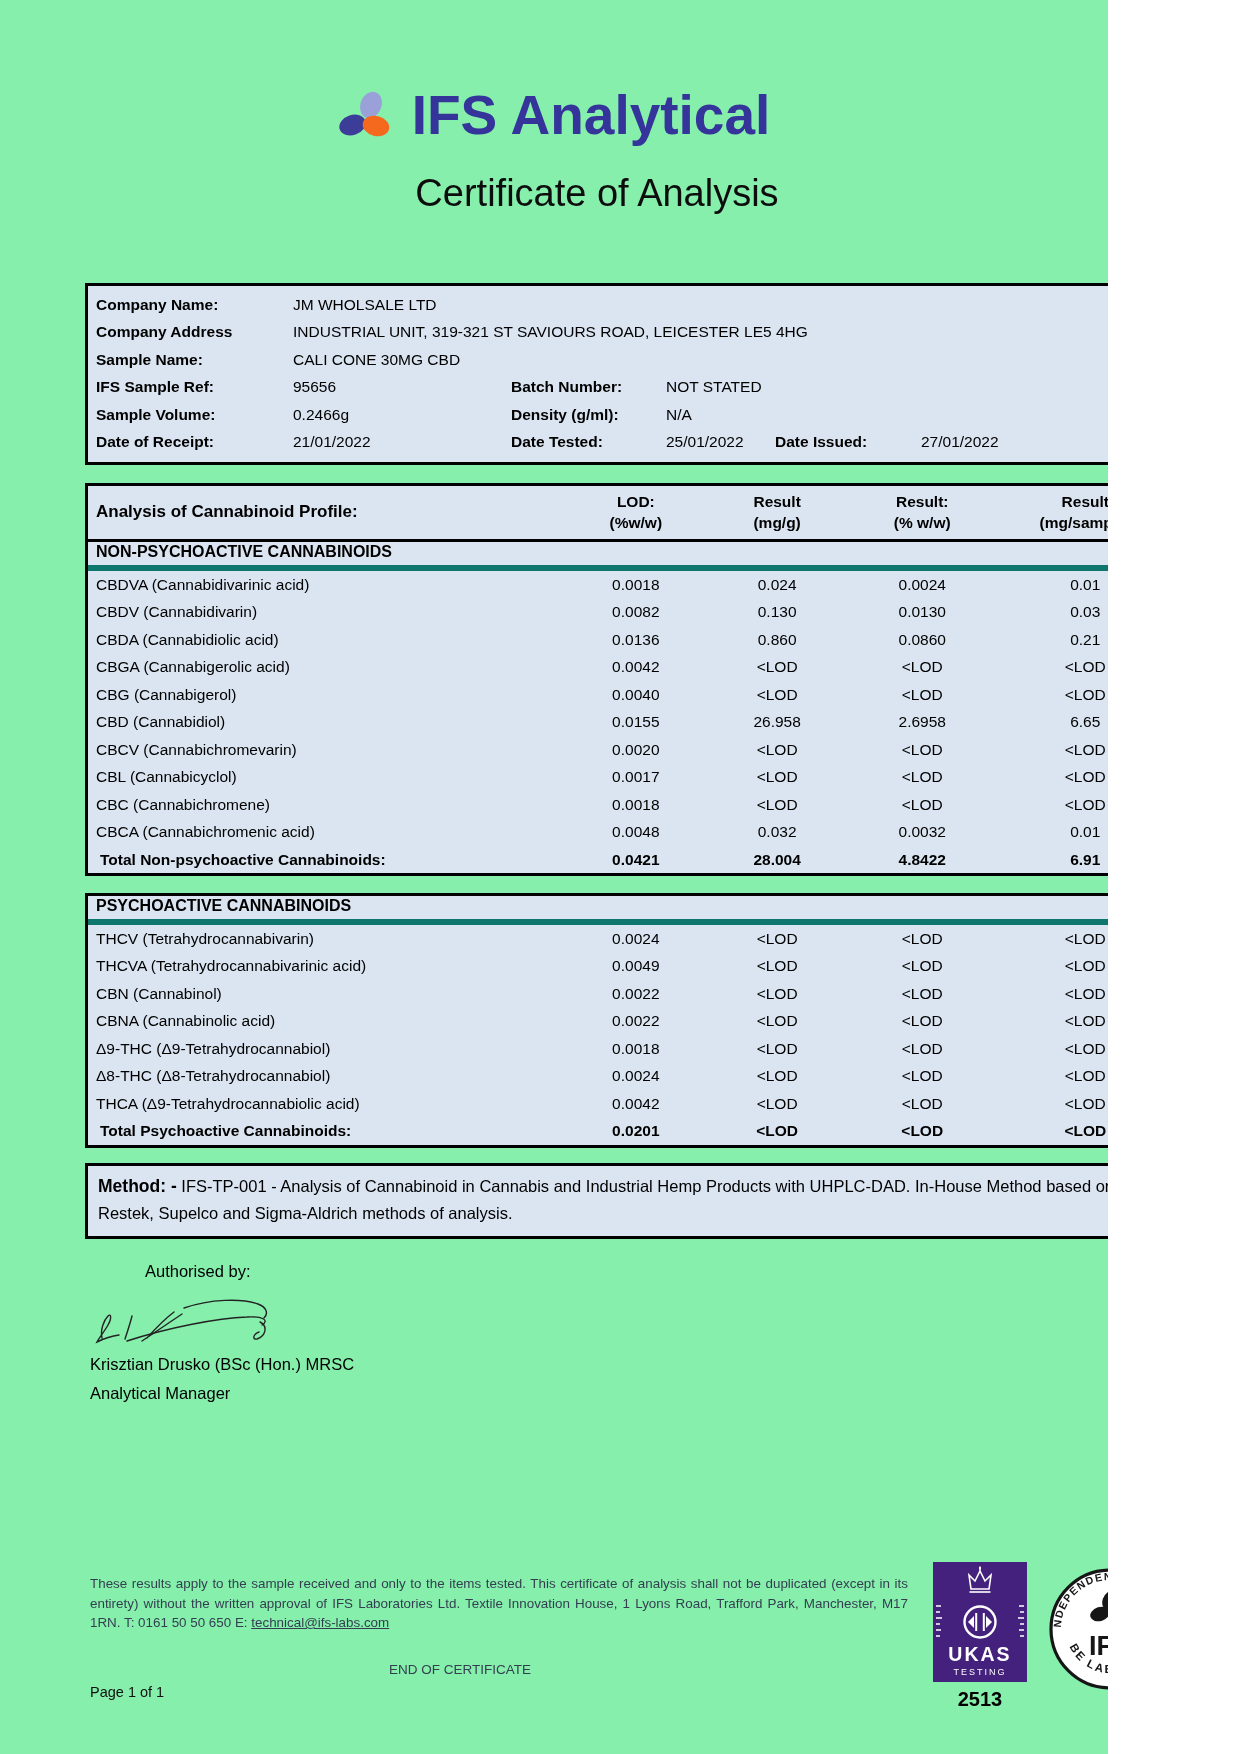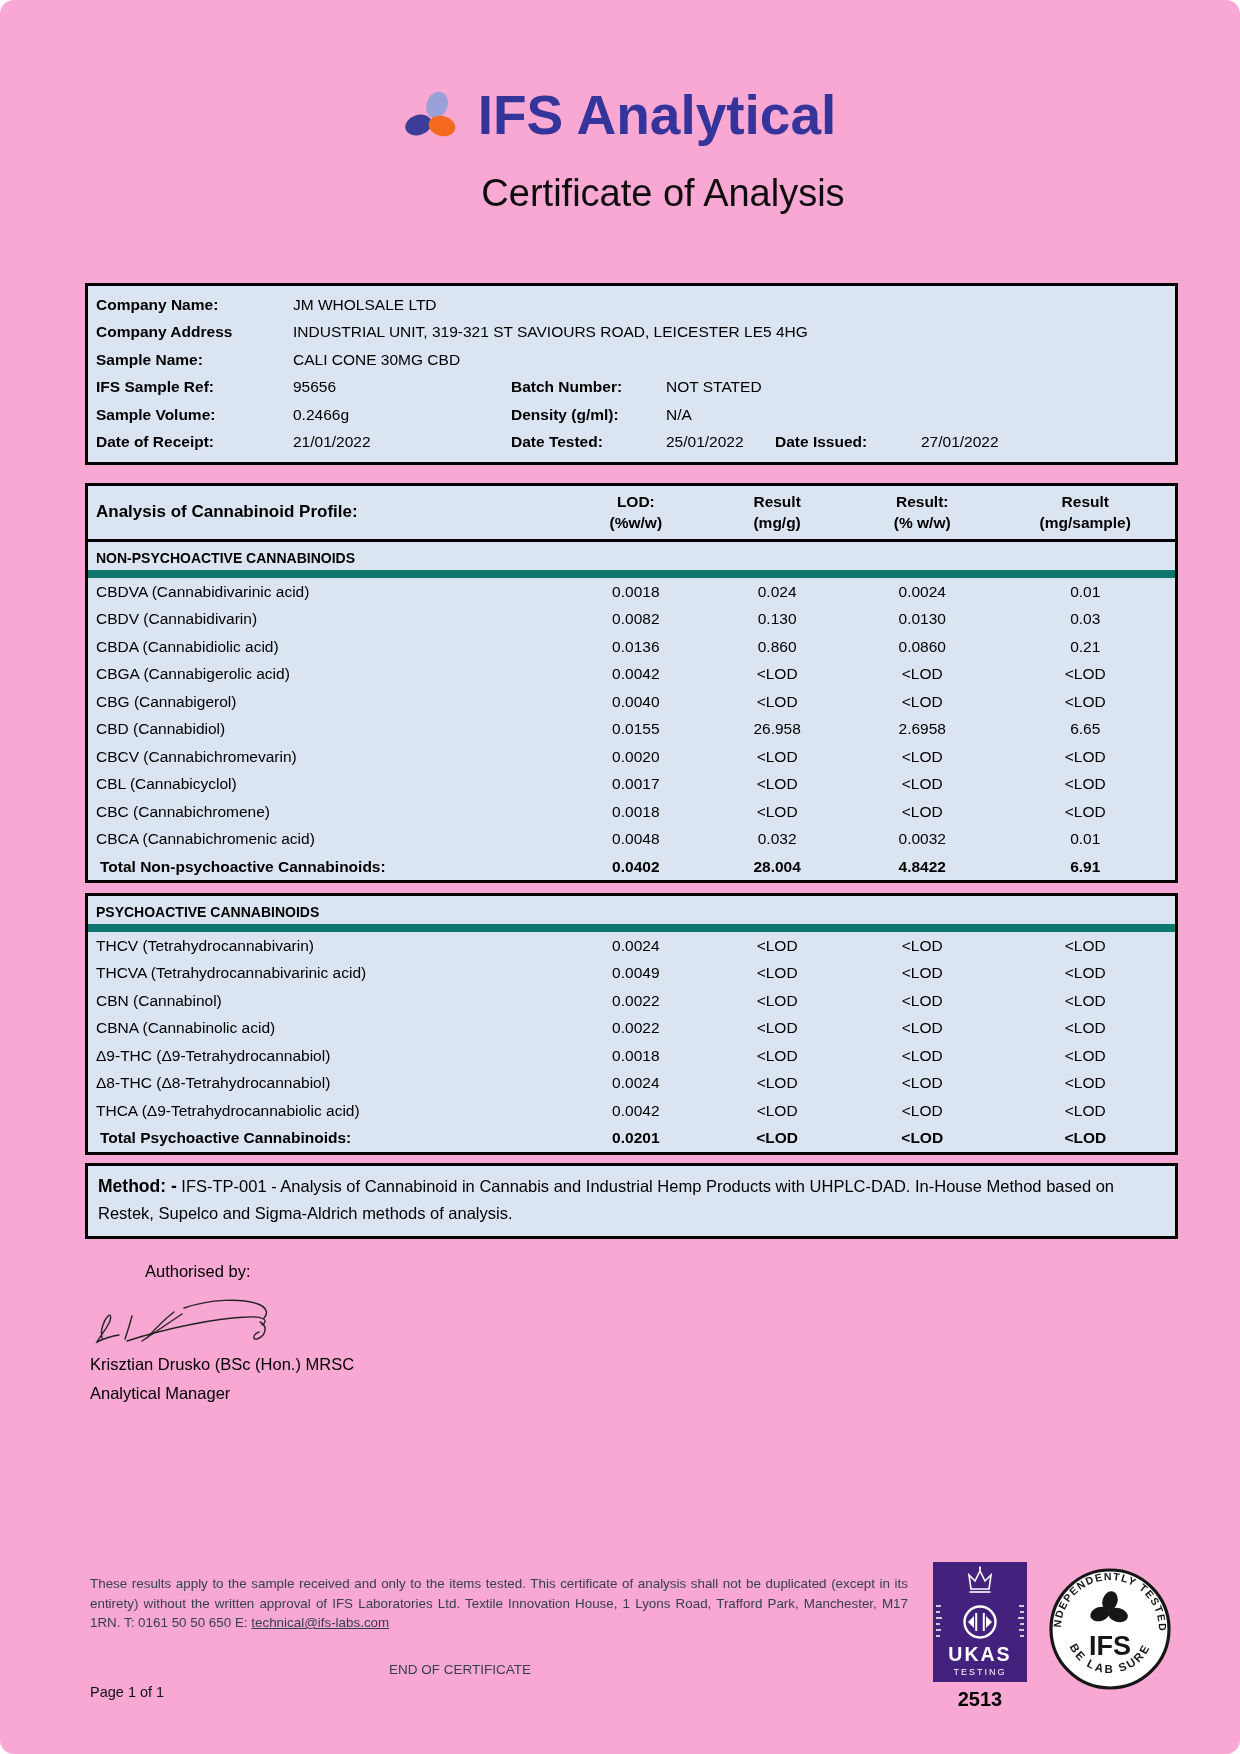--- a/index.html
+++ b/index.html
@@ -1,37 +1,37 @@
 <!DOCTYPE html>
 <html><head>
 <meta charset="utf-8">
 <style>
   html,body{margin:0;padding:0;background:#fff;}
-  .page{position:relative;width:1240px;height:1754px;background:#f9a8d4;overflow:hidden;
-        font-family:"Liberation Sans",sans-serif;color:#000;border-radius:14px;}
+  .page{position:relative;width:1108px;height:1754px;background:#86efac;overflow:hidden;
+        font-family:"Liberation Sans",sans-serif;color:#000;}
   
   .brandrow{position:absolute;top:88px;left:0;width:100%;display:flex;justify-content:center;align-items:center;gap:16px;}
   .brandtext{font-size:55px;font-weight:bold;color:#34349a;line-height:1;}
   .doctitle{position:absolute;top:172px;left:0;width:100%;text-align:center;font-size:38px;font-weight:400;color:#0d0d0d;padding-left:43px;}
   
   .infotable{position:absolute;left:85px;top:283px;width:1093px;box-sizing:border-box;
              background:#dbe5f1;border:3px solid #000;padding:5px 0 6px;}
   .irow{display:grid;grid-template-columns:197px 218px 155px 109px 146px 1fr;
         height:27.5px;align-items:center;font-size:15.5px;padding-left:8px;}
   .irow .lbl{font-weight:bold;}
   .irow.span2 .val{grid-column:2/7;white-space:nowrap;}
   
   .atable{position:absolute;left:85px;width:1093px;box-sizing:border-box;background:#dbe5f1;border:3px solid #000;}
   .t1{top:483px;}
   .t2{top:893px;}
   .agrid{display:grid;grid-template-columns:44% 12.8% 13.2% 13.5% 16.5%;}
   .ahdr{border-bottom:3px solid #000;padding:5px 0 6px;}
   .ahdr .tt{font-size:17px;font-weight:bold;padding-left:8px;align-self:center;}
   .ahdr .ch{font-size:15.5px;font-weight:bold;text-align:center;line-height:21px;white-space:pre-line;}
-  .secband{font-weight:bold;font-size:14px;padding:8px 0 4px 8px;border-bottom:8px solid #0f766e;}
+  .secband{font-weight:bold;font-size:16px;padding:1px 0 4px 8px;border-bottom:6px solid #0f766e;}
   .arow{height:27.5px;align-items:center;font-size:15.5px;}
   .arow .n{padding-left:8px;white-space:nowrap;}
   .arow .c{text-align:center;}
   .trow{height:27px;align-items:center;font-size:15.5px;font-weight:bold;}
   .trow .n{padding-left:12px;}
   .trow .c{text-align:center;}
   
   .methodbox{position:absolute;left:85px;top:1163px;width:1093px;box-sizing:border-box;
              background:#dbe5f1;border:3px solid #000;padding:7px 12px 9px 10px;
              font-size:16.5px;line-height:27px;}
@@ -195,21 +195,21 @@
         <div class="agrid arow">
           <div class="n">CBCA (Cannabichromenic acid)</div>
           <div class="c">0.0048</div>
           <div class="c">0.032</div>
           <div class="c">0.0032</div>
           <div class="c">0.01</div>
         </div>
       </div>
     <div class="agrid trow">
       <div class="n">Total Non-psychoactive Cannabinoids:</div>
-      <div class="c">0.0402</div>
+      <div class="c">0.0421</div>
       <div class="c">28.004</div>
       <div class="c">4.8422</div>
       <div class="c">6.91</div>
     </div>
   </div>
 
   <div class="atable t2">
     <div class="secband">PSYCHOACTIVE CANNABINOIDS</div>
     <div>
 

